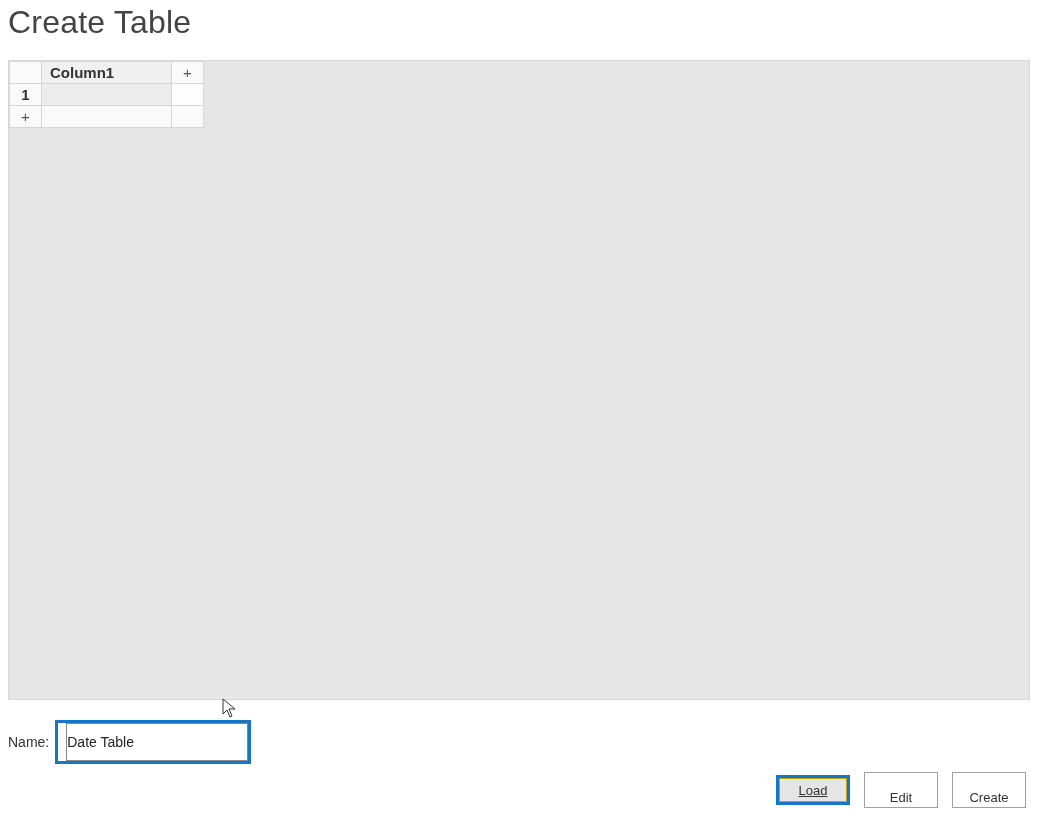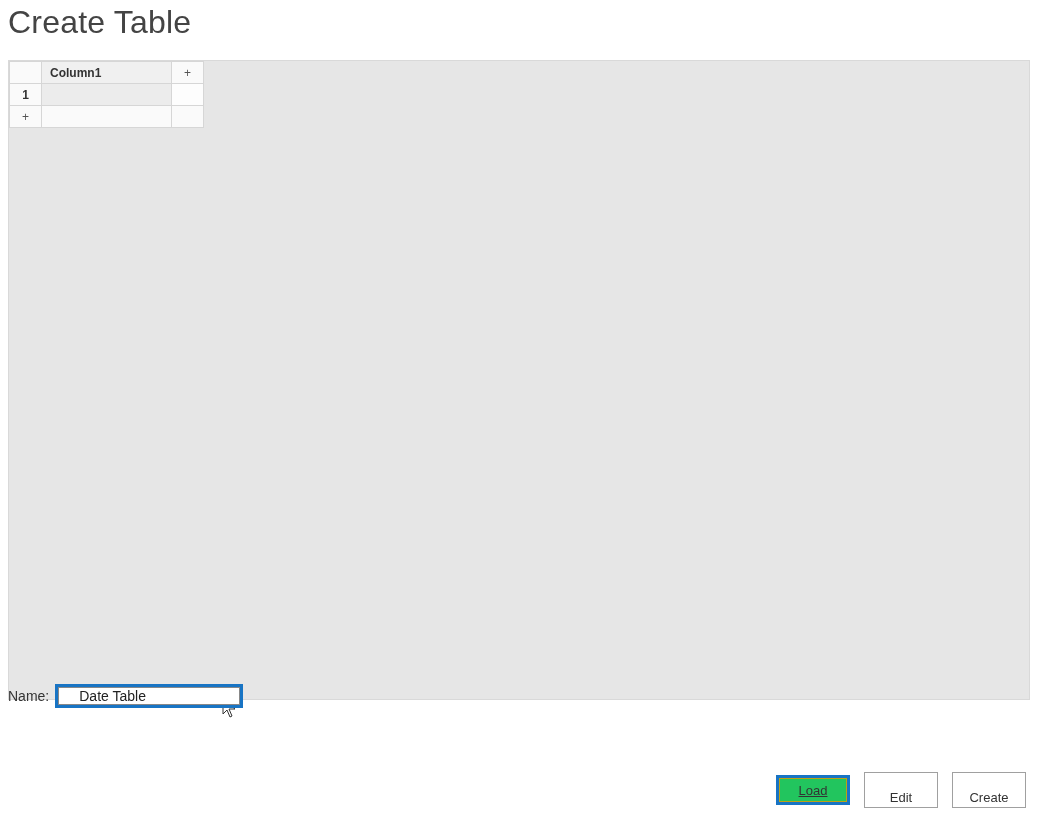--- a/index.html
+++ b/index.html
@@ -28,21 +28,21 @@
       height: 640px;
       background: #e6e6e6;
       border: 1px solid #d9d9d9;
     }
     .mini-table {
       position: absolute;
       top: 0;
       left: 0;
       border-collapse: collapse;
       background: #fff;
-      font-size: 12px;
+      font-size: 15px;
     }
     .mini-table th, .mini-table td {
       border: 1px solid #d6d6d6;
       padding: 0;
       height: 22px;
       background: #f3f3f3;
       text-align: center;
       vertical-align: middle;
     }
     .mini-table th.corner {
@@ -92,41 +92,42 @@
     }
     .cursor-arrow {
       position: absolute;
       top: 698px;
       left: 222px;
       pointer-events: none;
     }
     .name-row {
       position: absolute;
       left: 8px;
-      top: 684px;
+      top: 720px;
       display: flex;
       align-items: center;
       gap: 6px;
       font-size: 14px;
       color: #333;
     }
     .name-input-wrap {
       border: 3px solid #1874c4;
       display: inline-block;
     }
     .name-input {
       border: 1px solid #888;
       font-size: 14px;
       font-family: inherit;
-      padding: 2px 20px;
+      padding: 2px 0;
       width: 182px;
-      height: 18px;
+      height: 38px;
       outline: none;
       background: #fff;
       color: #222;
+      margin-left: 8px;
     }
     .button-row {
       position: absolute;
       bottom: 12px;
       right: 12px;
       display: flex;
       gap: 14px;
       align-items: center;
     }
     .btn {
@@ -139,21 +140,21 @@
       color: #333;
       cursor: pointer;
       text-align: center;
       padding: 17px 10px;
     }
     .btn-primary-wrap {
       border: 3px solid #1874c4;
       display: inline-block;
     }
     .btn-primary {
-      background: #22c55e;
+      background: #e5e5e5;
       border: 1px solid #bfa114;
       font-weight: 400;
       min-width: 68px;
       height: 24px;
       padding: 0 10px;
       text-decoration: underline;
     }
   </style>
 </head>
 <body>

